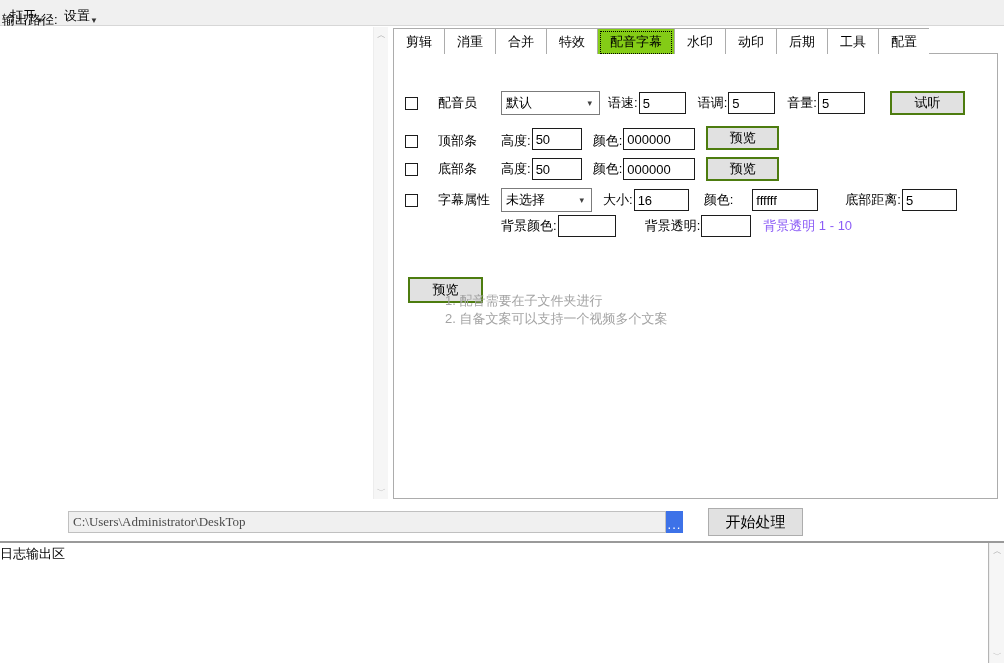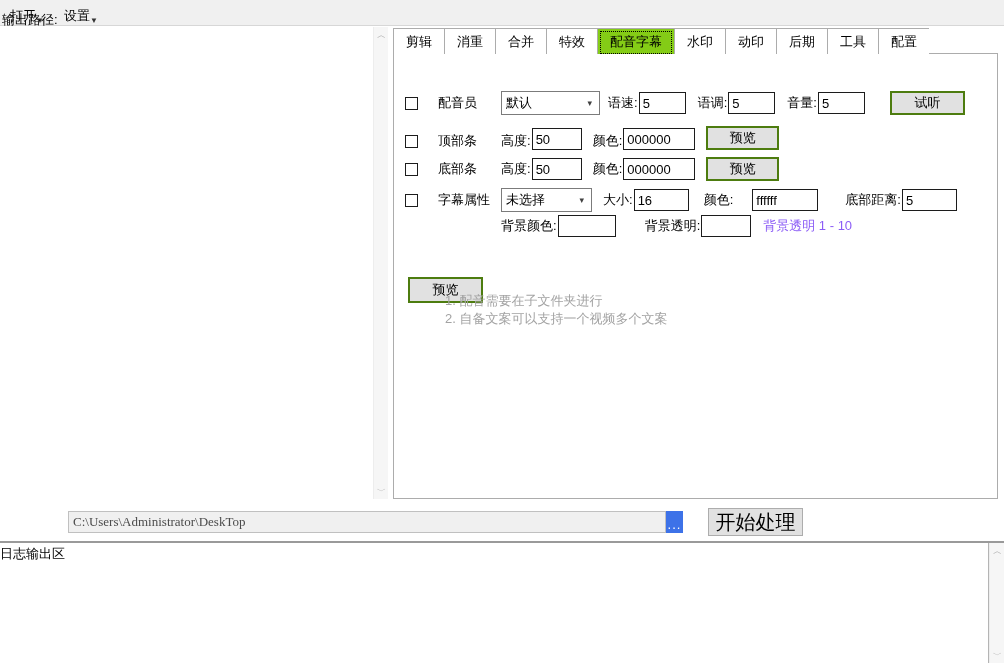--- a/index.html
+++ b/index.html
@@ -266,21 +266,21 @@
   }
   #start-btn {
     position: absolute;
     left: 708px; top: 508px;
     width: 95px; height: 28px;
     border: 1px solid #adadad;
     background: #e1e1e1;
     display: flex;
     align-items: center;
     justify-content: center;
-    font-size: 20px;
+    font-size: 15px;
     box-sizing: border-box;
     cursor: default;
   }
   #divider {
     position: absolute;
     left: 0; top: 541px;
     width: 1004px; height: 2px;
     background: #9a9a9a;
   }
   #log-label {

